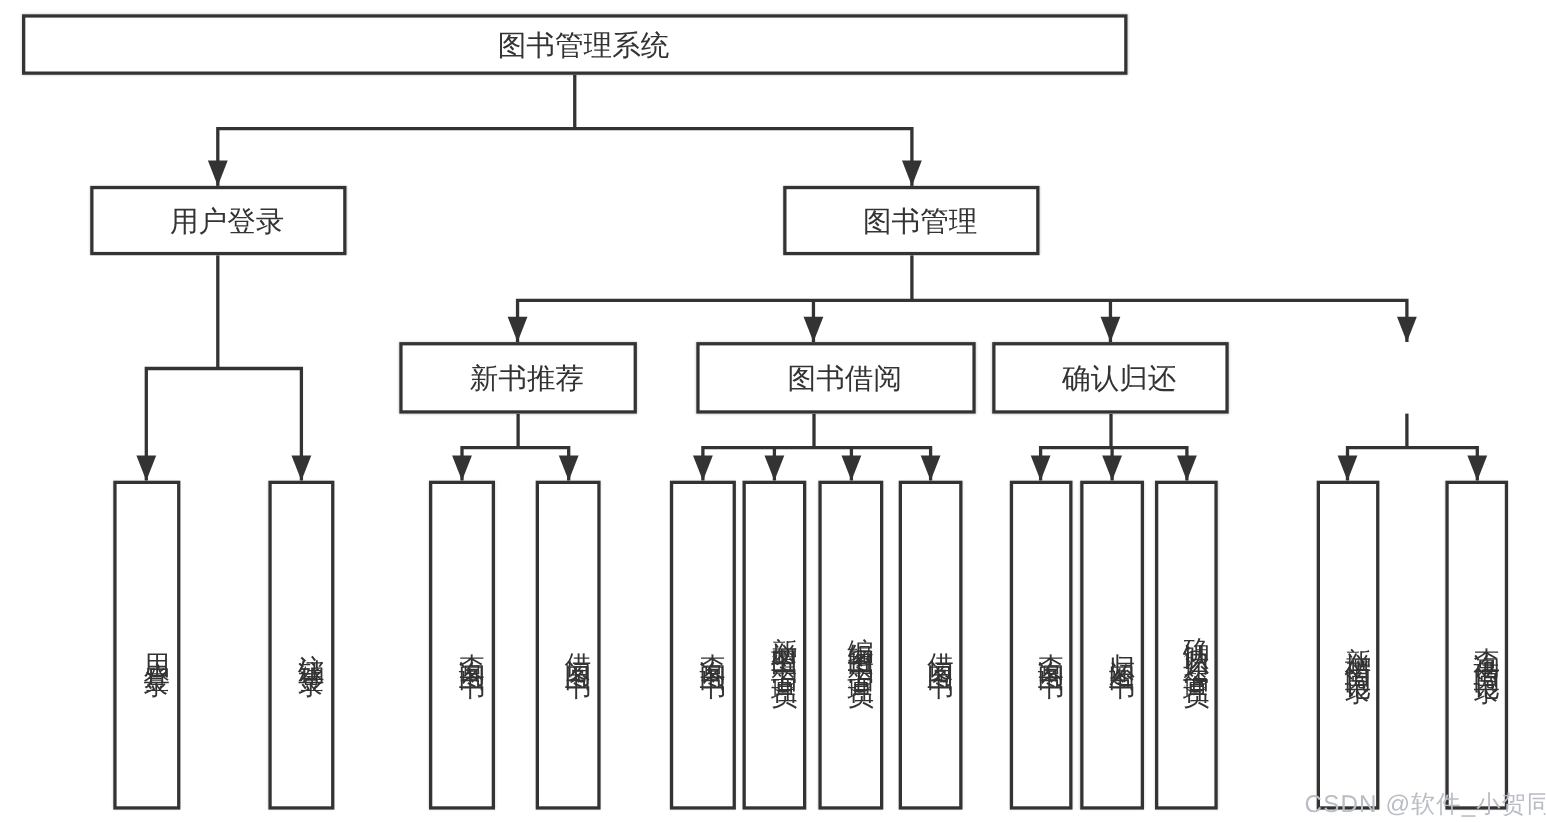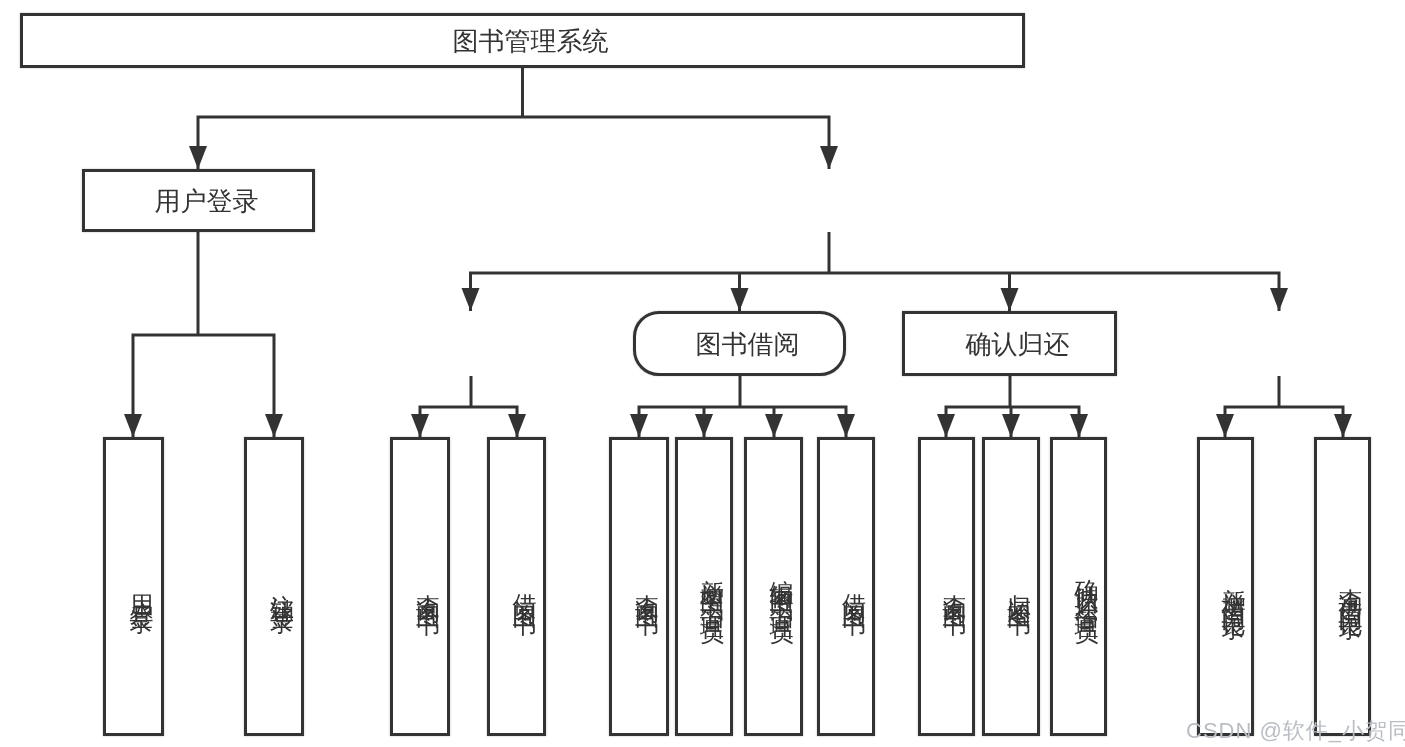--- a/index.html
+++ b/index.html
@@ -46,21 +46,21 @@
     text-orientation: mixed;
     font-size: 24px;
     letter-spacing: 6px;
     white-space: nowrap;
   }
   
   .n-root      { left:  20px; top: 13px; width:1005px; height: 55px; }
   .n-login     { left:  82px; top:169px; width: 233px; height: 63px; }
   .n-mgmt      { left: 712px; top:169px; width: 233px; height: 63px; }
   .n-recommend { left: 363px; top:311px; width: 216px; height: 65px; }
-  .n-borrow    { left: 633px; top:311px; width: 213px; height: 65px; border-radius: 26px; }
+  .n-borrow    { left: 633px; top:311px; width: 254px; height: 65px; }
   .n-current   { left: 902px; top:311px; width: 215px; height: 65px; }
   .n-records   { left:1172px; top:311px; width: 214px; height: 65px; }
   .l1  { left: 103px; top:437px; width:61px; height:299px; }
   .l2  { left: 244px; top:437px; width:60px; height:299px; }
   .l3  { left: 390px; top:437px; width:60px; height:299px; }
   .l4  { left: 487px; top:437px; width:59px; height:299px; }
   .l5  { left: 609px; top:437px; width:60px; height:299px; }
   .l6  { left: 675px; top:437px; width:58px; height:299px; }
   .l7  { left: 744px; top:437px; width:59px; height:299px; }
   .l8  { left: 817px; top:437px; width:58px; height:299px; }
@@ -136,21 +136,27 @@
     </g>
   </svg>
 
   <div class="box n-root">
     <span>图书管理系统</span>
   </div>
 
   <div class="box n-login">
     <span>用户登录</span>
   </div>
-
+  <div class="box n-mgmt">
+    <span>图书管理</span>
+  </div>
+
+  <div class="box n-recommend">
+    <span>新书推荐</span>
+  </div>
   <div class="box n-borrow">
     <span>图书借阅</span>
   </div>
   <div class="box n-current">
     <span>确认归还</span>
   </div>
 
   <div class="box leaf l1">
     <span>用户登录</span>
   </div>

